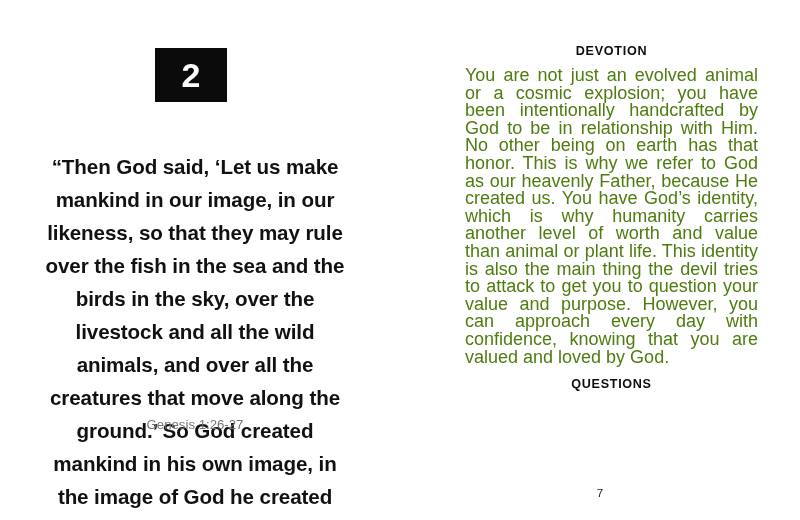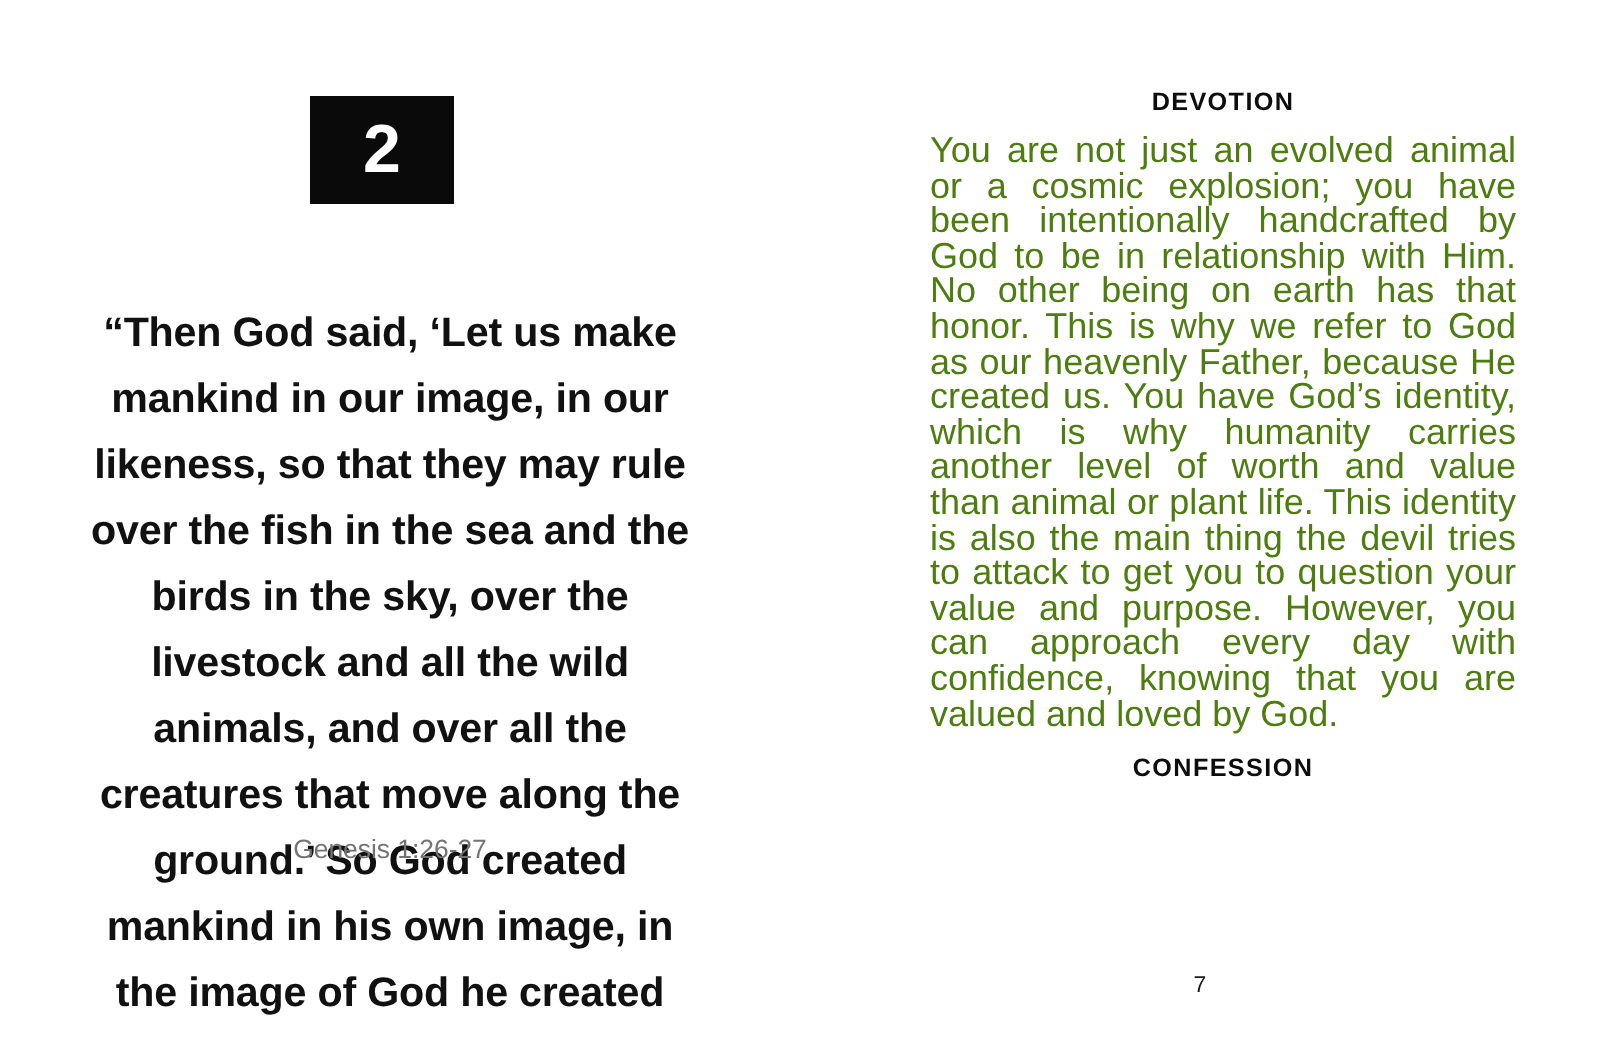--- a/index.html
+++ b/index.html
@@ -151,20 +151,20 @@
 
   <div class="page-right">
 
     <div class="section section-devotion">
       <h2 class="section-heading">DEVOTION</h2>
       <p class="section-body no-justify-last">You are not just an evolved animal or a cosmic explosion; you have been intentionally handcrafted by God to be in relationship with Him. No other being on earth has that honor. This is why we refer to God as our heavenly Father, because He created us. You have God’s identity, which is why humanity carries another level of worth and value than animal or plant life. This identity is also the main thing the devil tries to attack to get you to question your value and purpose. However, you can approach every day with confidence, knowing that you are valued and loved by God.</p>
     </div>
 
 
     <div class="section section-confession">
-      <h2 class="section-heading">CONFESSION</h2>
+      <h2 class="section-heading">QUESTIONS</h2>
     </div>
 
     <div class="page-number">7</div>
 
   </div>
 
 </div>
 
 </body></html>

